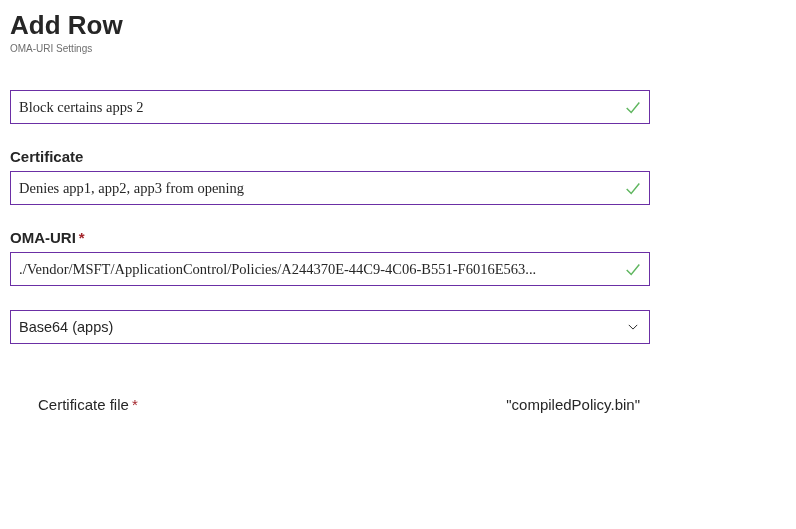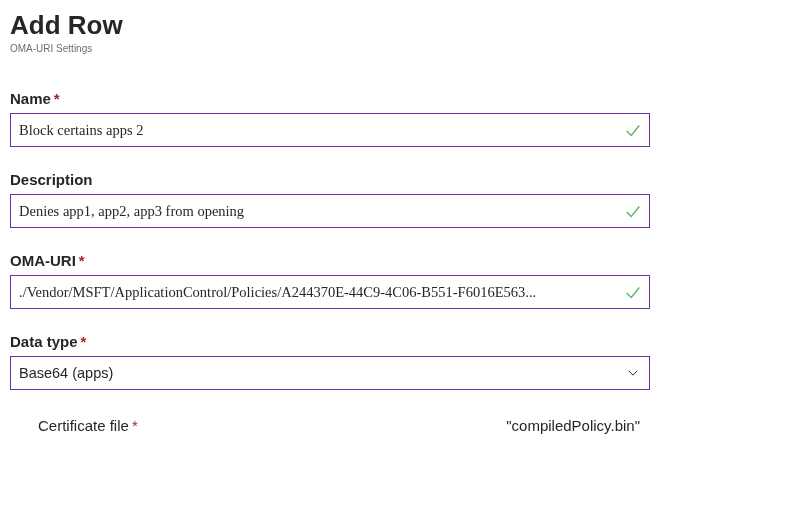--- a/index.html
+++ b/index.html
@@ -80,21 +80,21 @@
   }
   .select-text {
     flex: 1 1 auto;
     padding: 0 8px;
     font-size: 14.5px;
     color: #262626;
   }
   .file-row {
     display: flex;
     align-items: flex-start;
-    margin-top: 27px;
+    margin-top: 52px;
     padding-left: 28px;
     padding-right: 10px;
     justify-content: space-between;
     gap: 12px;
   }
   .file-label {
     font-size: 15px;
     font-weight: 400;
     color: #262626;
   }
@@ -105,36 +105,33 @@
 </style>
 </head>
 <body>
 
 <div class="page">
 
   <h1 class="title">Add Row</h1>
   <div class="subtitle">OMA-URI Settings</div>
 
   <div class="field">
-    <div class="field-label">
-      <span>Name</span><span class="req">*</span>
-    </div>
     <div class="control">
       <input type="text" value="Block certains apps 2" style="">
       <span class="trail">
         <svg class="check-svg" viewBox="0 0 20 20">
             <polyline points="3,11 8,16 17,5"></polyline>
           </svg>
       </span>
     </div>
   </div>
 
   <div class="field">
     <div class="field-label">
-      <span>Description</span><span class="req"></span>
+      <span>Certificate</span><span class="req"></span>
     </div>
     <div class="control">
       <input type="text" value="Denies app1, app2, app3 from opening" style="">
       <span class="trail">
         <svg class="check-svg" viewBox="0 0 20 20">
             <polyline points="3,11 8,16 17,5"></polyline>
           </svg>
       </span>
     </div>
   </div>
@@ -147,23 +144,20 @@
       <input type="text" value="./Vendor/MSFT/ApplicationControl/Policies/A244370E-44C9-4C06-B551-F6016E563..." style="">
       <span class="trail">
         <svg class="check-svg" viewBox="0 0 20 20">
             <polyline points="3,11 8,16 17,5"></polyline>
           </svg>
       </span>
     </div>
   </div>
 
   <div class="field">
-    <div class="field-label">
-      <span>Data type</span><span class="req">*</span>
-    </div>
     <div class="control">
       <span class="select-text">Base64 (apps)</span>
       <span class="trail">
         <svg class="chev-svg" viewBox="0 0 20 20">
             <polyline points="4,7 10,13 16,7"></polyline>
           </svg>
       </span>
     </div>
   </div>
 

